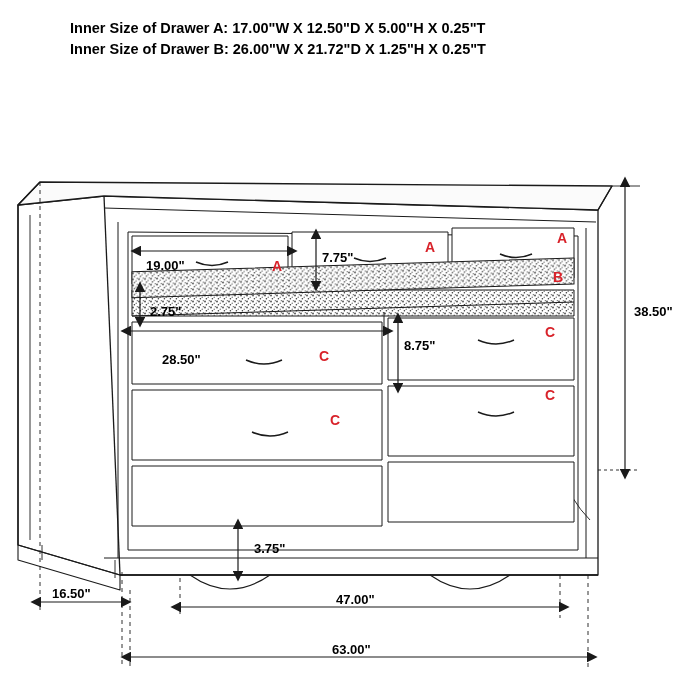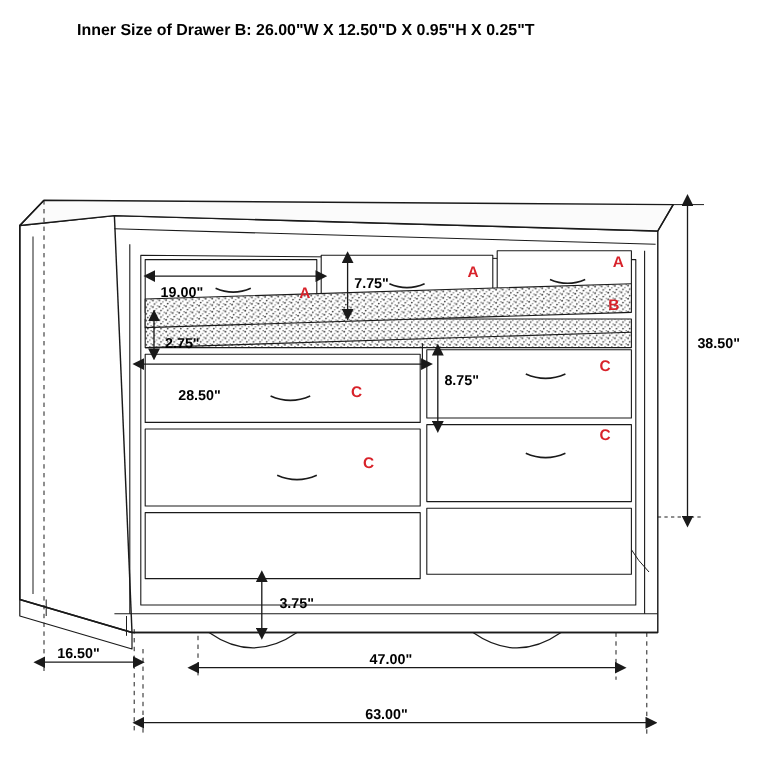--- a/index.html
+++ b/index.html
@@ -49,21 +49,22 @@
     width: 700px;
     height: 700px;
   }
 </style>
 </head>
 <body>
 
 <div id="page">
 
   <div class="spec-block">
-    <div class="spec-line">Inner Size of Drawer B: 26.00"W X 12.50"D X 0.95"H X 0.25"T</div>
+    <div class="spec-line">Inner Size of Drawer A: 17.00"W X 12.50"D X 5.00"H X 0.25"T</div>
+    <div class="spec-line">Inner Size of Drawer B: 26.00"W X 21.72"D X 1.25"H X 0.25"T</div>
   </div>
 
   <svg class="art" viewBox="0 0 700 700">
     <defs>
       <marker id="arrL" markerWidth="9" markerHeight="9" refX="8" refY="4.5" orient="auto">
         <path d="M9,0 L9,9 L0,4.5 z" fill="#1a1a1a"></path>
       </marker>
       <marker id="arrR" markerWidth="9" markerHeight="9" refX="1" refY="4.5" orient="auto">
         <path d="M0,0 L0,9 L9,4.5 z" fill="#1a1a1a"></path>
       </marker>

